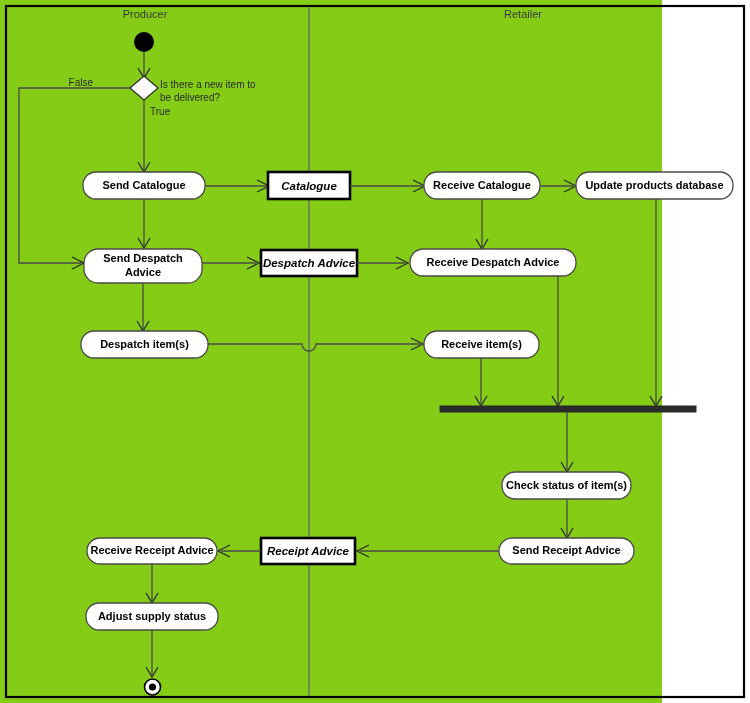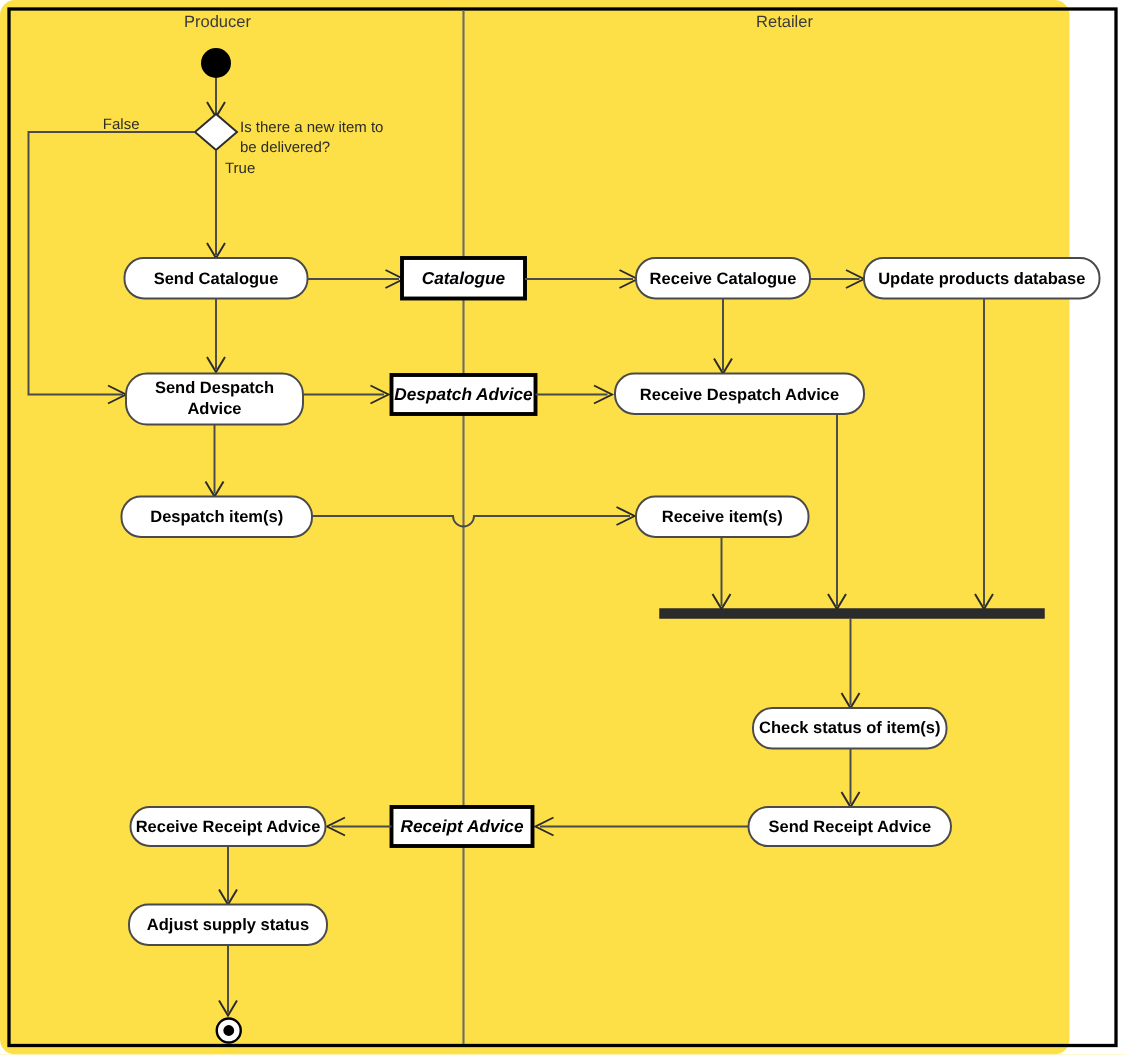--- a/index.html
+++ b/index.html
@@ -3,24 +3,23 @@
 <meta charset="utf-8">
 <style>
   html, body {
     margin: 0;
     padding: 0;
     background: #ffffff;
     font-family: "Liberation Sans", sans-serif;
   }
   #canvas-wrap {
     position: relative;
-    width: 713px;
+    width: 662px;
     height: 703px;
-    background: #fde047;
-    border-radius: 10px;
+    background: #84cc16;
   }
   svg#diagram {
     display: block;
     width: 750px;
     height: 703px;
   }
   .lane-title {
     font-family: "Liberation Sans", sans-serif;
     font-size: 11px;
     fill: #3a3a3a;

